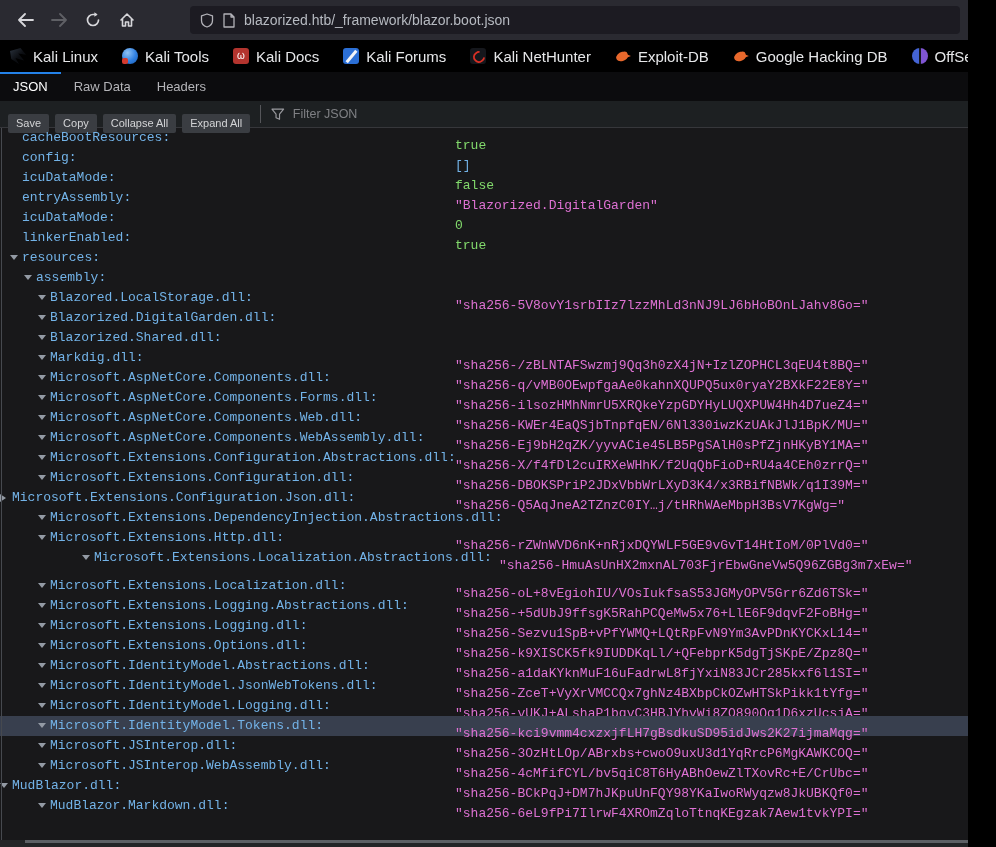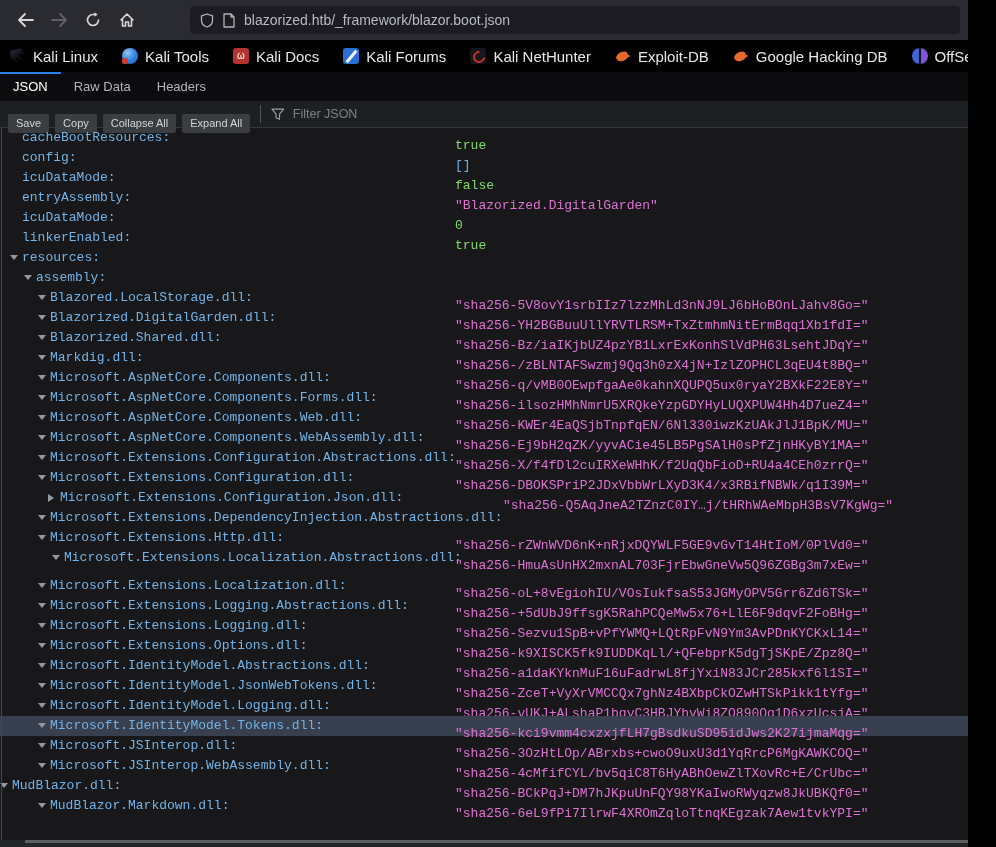--- a/index.html
+++ b/index.html
@@ -187,33 +187,33 @@
   <div class="tree" id="tree">
       <div class="trow" style="padding-left: 10px;"><span class="twisty"></span><span class="k">cacheBootResources</span><span class="v v-bool">true</span></div>
       <div class="trow" style="padding-left: 10px;"><span class="twisty"></span><span class="k">config</span><span class="v v-arr">[]</span></div>
       <div class="trow" style="padding-left: 10px;"><span class="twisty"></span><span class="k">icuDataMode</span><span class="v v-bool">false</span></div>
       <div class="trow" style="padding-left: 10px;"><span class="twisty"></span><span class="k">entryAssembly</span><span class="v v-str">Blazorized.DigitalGarden</span></div>
       <div class="trow" style="padding-left: 10px;"><span class="twisty"></span><span class="k">icuDataMode</span><span class="v v-num">0</span></div>
       <div class="trow" style="padding-left: 10px;"><span class="twisty"></span><span class="k">linkerEnabled</span><span class="v v-bool">true</span></div>
       <div class="trow" style="padding-left: 10px;"><span class="twisty down"></span><span class="k">resources</span></div>
       <div class="trow" style="padding-left: 24px;"><span class="twisty down"></span><span class="k">assembly</span></div>
       <div class="trow" style="padding-left: 38px;"><span class="twisty down"></span><span class="k">Blazored.LocalStorage.dll</span><span class="v v-str">sha256-5V8ovY1srbIIz7lzzMhLd3nNJ9LJ6bHoBOnLJahv8Go=</span></div>
-      <div class="trow" style="padding-left: 38px;"><span class="twisty down"></span><span class="k">Blazorized.DigitalGarden.dll</span><span class="v v-str">sha256-YH2BGBuuUllYRVTLRSM+TxZtmhmNitErmBqq1Xb1fdI=</span></div>
-      <div class="trow" style="padding-left: 38px;"><span class="twisty down"></span><span class="k">Blazorized.Shared.dll</span><span class="v v-str">sha256-Bz/iaIKjbUZ4pzYB1LxrExKonhSlVdPH63LsehtJDqY=</span></div>
+      <div class="trow" style="padding-left: 38px;"><span class="twisty down"></span><span class="k">Blazorized.DigitalGarden.dll</span></div>
+      <div class="trow" style="padding-left: 38px;"><span class="twisty down"></span><span class="k">Blazorized.Shared.dll</span></div>
       <div class="trow" style="padding-left: 38px;"><span class="twisty down"></span><span class="k">Markdig.dll</span><span class="v v-str">sha256-/zBLNTAFSwzmj9Qq3h0zX4jN+IzlZOPHCL3qEU4t8BQ=</span></div>
       <div class="trow" style="padding-left: 38px;"><span class="twisty down"></span><span class="k">Microsoft.AspNetCore.Components.dll</span><span class="v v-str">sha256-q/vMB0OEwpfgaAe0kahnXQUPQ5ux0ryaY2BXkF22E8Y=</span></div>
       <div class="trow" style="padding-left: 38px;"><span class="twisty down"></span><span class="k">Microsoft.AspNetCore.Components.Forms.dll</span><span class="v v-str">sha256-ilsozHMhNmrU5XRQkeYzpGDYHyLUQXPUW4Hh4D7ueZ4=</span></div>
       <div class="trow" style="padding-left: 38px;"><span class="twisty down"></span><span class="k">Microsoft.AspNetCore.Components.Web.dll</span><span class="v v-str">sha256-KWEr4EaQSjbTnpfqEN/6Nl330iwzKzUAkJlJ1BpK/MU=</span></div>
       <div class="trow" style="padding-left: 38px;"><span class="twisty down"></span><span class="k">Microsoft.AspNetCore.Components.WebAssembly.dll</span><span class="v v-str">sha256-Ej9bH2qZK/yyvACie45LB5PgSAlH0sPfZjnHKyBY1MA=</span></div>
       <div class="trow" style="padding-left: 38px;"><span class="twisty down"></span><span class="k">Microsoft.Extensions.Configuration.Abstractions.dll</span><span class="v v-str">sha256-X/f4fDl2cuIRXeWHhK/f2UqQbFioD+RU4a4CEh0zrrQ=</span></div>
       <div class="trow" style="padding-left: 38px;"><span class="twisty down"></span><span class="k">Microsoft.Extensions.Configuration.dll</span><span class="v v-str">sha256-DBOKSPriP2JDxVbbWrLXyD3K4/x3RBifNBWk/q1I39M=</span></div>
-      <div class="trow" style=" margin-left: 48px;"><span class="twisty right"></span><span class="k">Microsoft.Extensions.Configuration.Json.dll</span><span class="v v-str">sha256-Q5AqJneA2TZnzC0IY…j/tHRhWAeMbpH3BsV7KgWg=</span></div>
+      <div class="trow" style=""><span class="twisty right"></span><span class="k">Microsoft.Extensions.Configuration.Json.dll</span><span class="v v-str">sha256-Q5AqJneA2TZnzC0IY…j/tHRhWAeMbpH3BsV7KgWg=</span></div>
       <div class="trow" style="padding-left: 38px;"><span class="twisty down"></span><span class="k">Microsoft.Extensions.DependencyInjection.Abstractions.dll</span></div>
       <div class="trow" style="padding-left: 38px;"><span class="twisty down"></span><span class="k">Microsoft.Extensions.Http.dll</span><span class="v v-str">sha256-rZWnWVD6nK+nRjxDQYWLF5GE9vGvT14HtIoM/0PlVd0=</span></div>
-      <div class="trow" style="padding-left: 52px;"><span class="twisty down"></span><span class="k">Microsoft.Extensions.Localization.Abstractions.dll</span><span class="v v-str">sha256-HmuAsUnHX2mxnAL703FjrEbwGneVw5Q96ZGBg3m7xEw=</span></div>
+      <div class="trow" style="padding-left: 38px; margin-left: 44px;"><span class="twisty down"></span><span class="k">Microsoft.Extensions.Localization.Abstractions.dll</span><span class="v v-str">sha256-HmuAsUnHX2mxnAL703FjrEbwGneVw5Q96ZGBg3m7xEw=</span></div>
       <div class="trow" style="padding-left: 38px; margin-top: 8px;"><span class="twisty down"></span><span class="k">Microsoft.Extensions.Localization.dll</span><span class="v v-str">sha256-oL+8vEgiohIU/VOsIukfsaS53JGMyOPV5Grr6Zd6TSk=</span></div>
       <div class="trow" style="padding-left: 38px;"><span class="twisty down"></span><span class="k">Microsoft.Extensions.Logging.Abstractions.dll</span><span class="v v-str">sha256-+5dUbJ9ffsgK5RahPCQeMw5x76+LlE6F9dqvF2FoBHg=</span></div>
       <div class="trow" style="padding-left: 38px;"><span class="twisty down"></span><span class="k">Microsoft.Extensions.Logging.dll</span><span class="v v-str">sha256-Sezvu1SpB+vPfYWMQ+LQtRpFvN9Ym3AvPDnKYCKxL14=</span></div>
       <div class="trow" style="padding-left: 38px;"><span class="twisty down"></span><span class="k">Microsoft.Extensions.Options.dll</span><span class="v v-str">sha256-k9XISCK5fk9IUDDKqLl/+QFebprK5dgTjSKpE/Zpz8Q=</span></div>
       <div class="trow" style="padding-left: 38px;"><span class="twisty down"></span><span class="k">Microsoft.IdentityModel.Abstractions.dll</span><span class="v v-str">sha256-a1daKYknMuF16uFadrwL8fjYxiN83JCr285kxf6l1SI=</span></div>
       <div class="trow" style="padding-left: 38px;"><span class="twisty down"></span><span class="k">Microsoft.IdentityModel.JsonWebTokens.dll</span><span class="v v-str">sha256-ZceT+VyXrVMCCQx7ghNz4BXbpCkOZwHTSkPikk1tYfg=</span></div>
       <div class="trow" style="padding-left: 38px;"><span class="twisty down"></span><span class="k">Microsoft.IdentityModel.Logging.dll</span><span class="v v-str">sha256-yUKJ+ALshaP1bgyC3HBJYhvWi8ZO890Qq1D6xzUcsjA=</span></div>
       <div class="trow selected" style="padding-left: 38px;"><span class="twisty down"></span><span class="k">Microsoft.IdentityModel.Tokens.dll</span><span class="v v-str">sha256-kci9vmm4cxzxjfLH7gBsdkuSD95idJws2K27ijmaMqg=</span></div>
       <div class="trow" style="padding-left: 38px;"><span class="twisty down"></span><span class="k">Microsoft.JSInterop.dll</span><span class="v v-str">sha256-3OzHtLOp/ABrxbs+cwoO9uxU3d1YqRrcP6MgKAWKCOQ=</span></div>
       <div class="trow" style="padding-left: 38px;"><span class="twisty down"></span><span class="k">Microsoft.JSInterop.WebAssembly.dll</span><span class="v v-str">sha256-4cMfifCYL/bv5qiC8T6HyABhOewZlTXovRc+E/CrUbc=</span></div>

